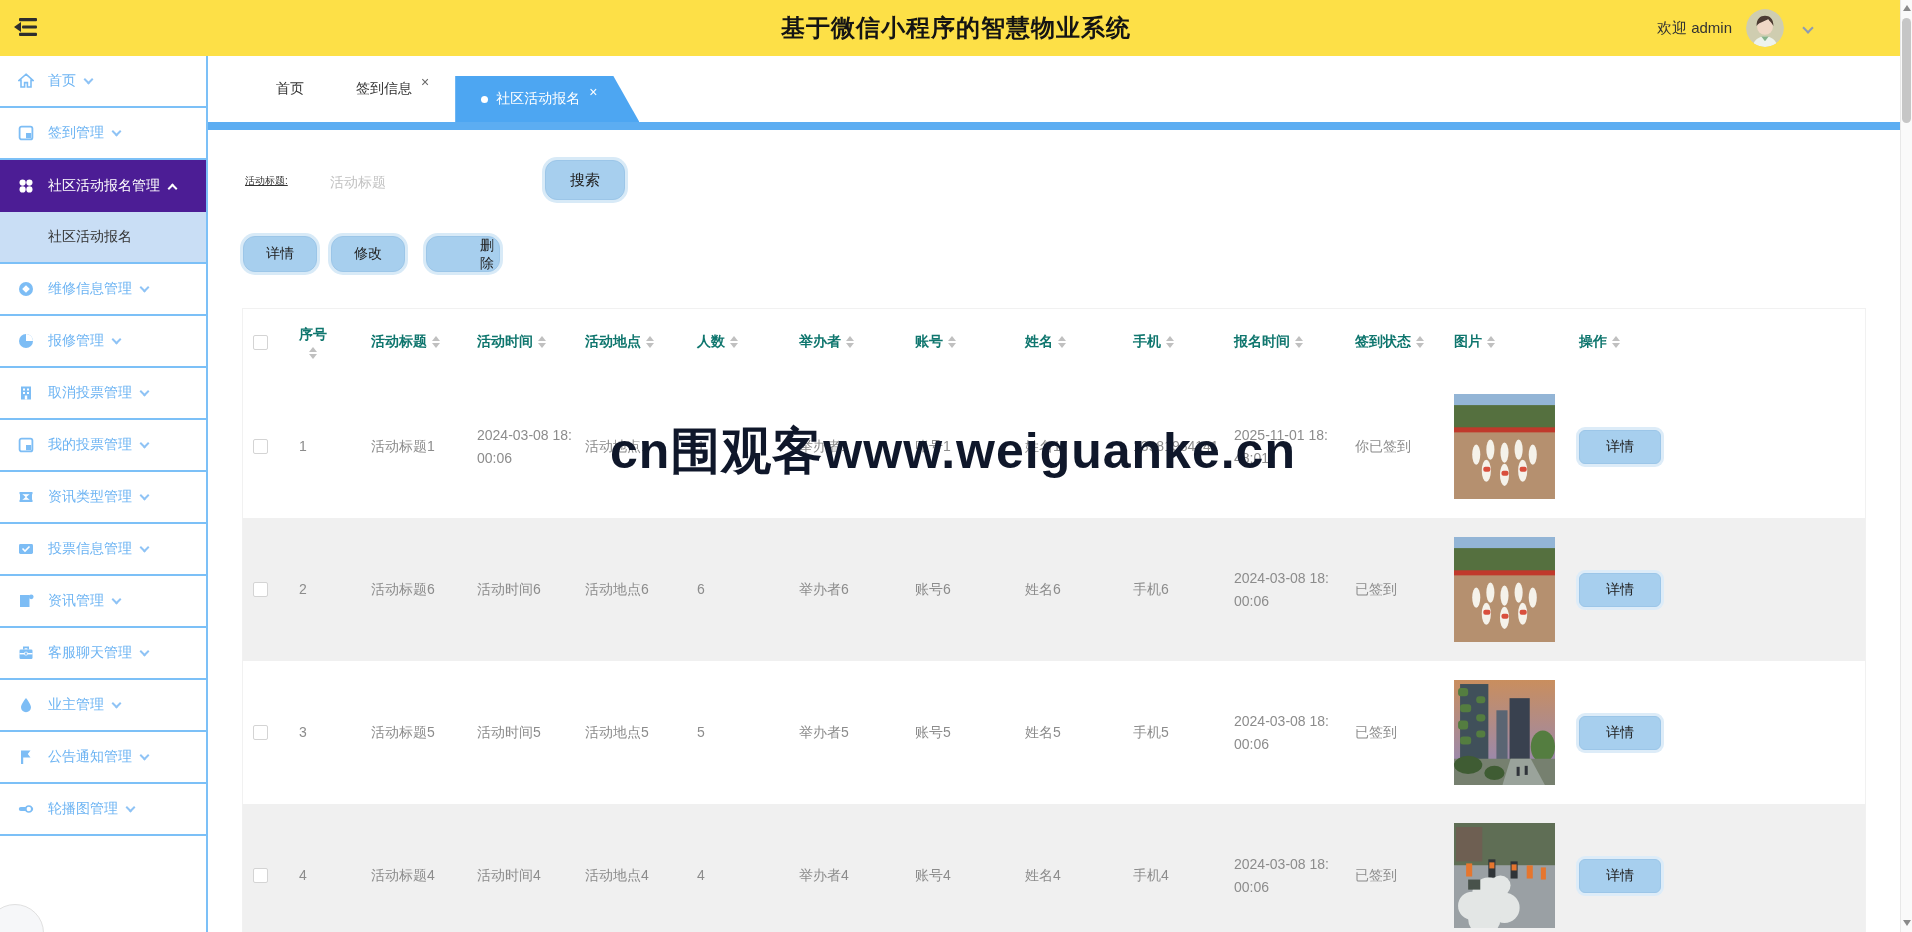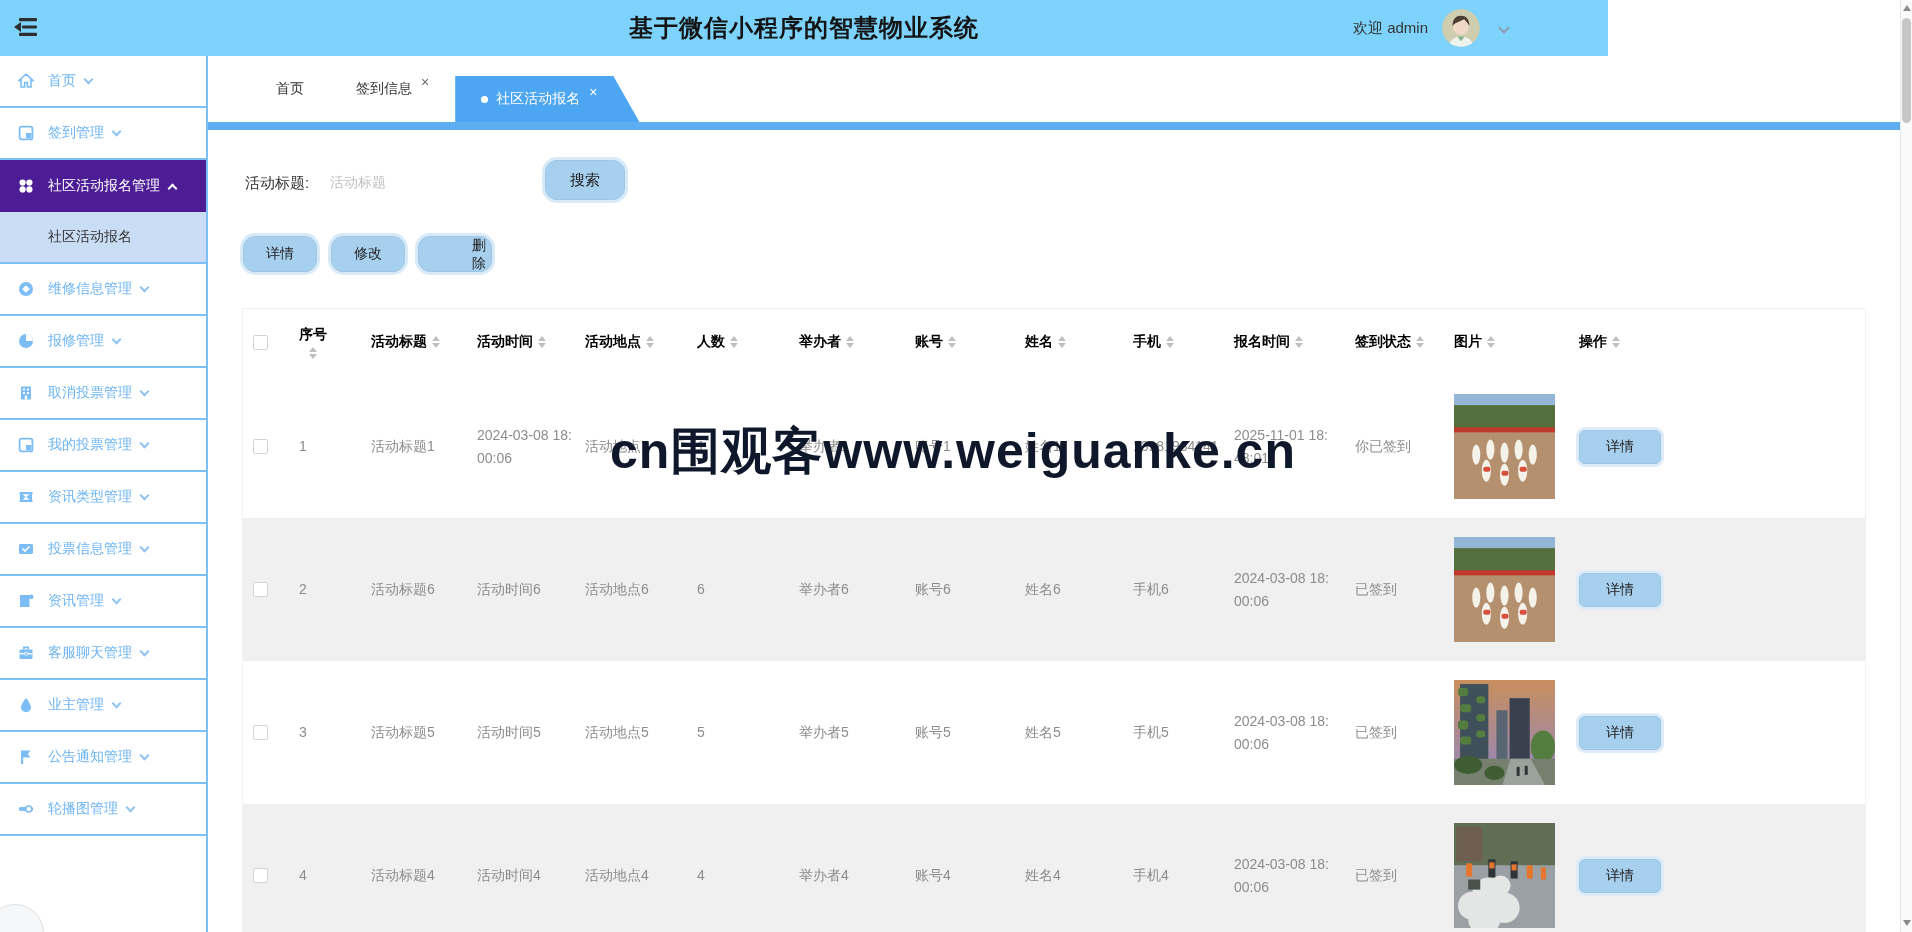--- a/index.html
+++ b/index.html
@@ -1,19 +1,19 @@
 <!DOCTYPE html>
 <html><head>
 <meta charset="utf-8">
 <style>
   * { margin:0; padding:0; box-sizing:border-box; }
   html,body { width:1912px; height:932px; overflow:hidden; font-family:"Liberation Sans","DejaVu Sans",sans-serif; background:#fff; }
 
   
-  .topbar { position:absolute; left:0; top:0; width:1608px; height:56px; background:#7dd3fc; display:flex; align-items:center; z-index:30; }
+  .topbar { position:absolute; left:0; top:0; width:1912px; height:56px; background:#fde047; display:flex; align-items:center; z-index:30; }
   .burger { position:absolute; left:14px; top:17px; width:24px; height:20px; cursor:pointer; }
   .app-title { position:absolute; left:0; right:0; text-align:center; font-size:24px; font-weight:700; color:#141414; letter-spacing:1px; }
   .welcome { position:absolute; right:180px; top:0; height:56px; display:flex; align-items:center; font-size:15px; color:#333; }
   .avatar { position:absolute; right:128px; top:9px; width:38px; height:38px; border-radius:50%; overflow:hidden; cursor:pointer; }
   .hdr-chev { position:absolute; right:100px; top:24px; width:8px; height:8px; border-right:2px solid #8d9bb4; border-bottom:2px solid #8d9bb4; transform:rotate(45deg); }
 
   
   .sidebar { position:absolute; left:0; top:56px; width:208px; height:876px; background:#fff; border-right:2px solid #7cc0f7; z-index:20; overflow:hidden; }
   .side-item { height:52px; display:flex; align-items:center; border-bottom:2px solid #7cc0f7; color:#6db4f3; font-size:14px; cursor:pointer; background:#fff; }
   .side-item .icon { width:16px; height:16px; margin-left:18px; margin-right:14px; display:inline-flex; color:#7dbdf5; flex:none; }
@@ -33,35 +33,35 @@
   .tab .tab-close { display:none; margin-left:9px; margin-top:-14px; font-size:14px; color:#666; }
   .tab.closable .tab-close { display:inline; }
   .tab.active { background:#4da6f2; color:#fff; height:46px; align-self:flex-end; clip-path:polygon(0 0, calc(100% - 26px) 0, 100% 100%, 0 100%); padding:0 42px 0 26px; }
   .tab.active .tab-dot { display:block; }
   .tab.active .tab-close { color:#fff; }
   .tabbar-line { position:absolute; left:208px; top:122px; width:1692px; height:8px; background:#5cadf2; z-index:11; }
 
   
   .content { position:absolute; left:208px; top:130px; width:1692px; height:802px; background:#fff; }
 
-  .search-label { position:absolute; left:37px; top:44px; font-size:15px; color:#333; }
+  .search-label { position:absolute; left:37px; top:44px; font-size:10px; color:#333;text-decoration:underline; }
   .search-input { position:absolute; left:122px; top:34px; width:205px; height:36px; border:none; outline:none; font-size:14px; color:#555; background:transparent; }
   .search-input::placeholder { color:#c2c2c2; }
   .btn { background:#a7cfee; border:1px solid #9cc6e8; box-shadow:0 0 0 3px #d8eaf7; border-radius:12px; color:#222; font-size:15px; cursor:pointer; font-family:inherit; }
   .search-btn { position:absolute; left:337px; top:30px; width:80px; height:40px; }
   .tb-btn { position:absolute; top:106px; width:74px; height:36px; font-size:14px; }
   .btn-detail { left:35px; }
   .btn-modify { left:123px; }
-  .btn-delete { left:210px;padding-left:48px; }
+  .btn-delete { left:218px;padding-left:48px; }
 
   
   .table-card { position:absolute; left:34px; top:178px; width:1624px; border:1px solid #f1f1f1; background:#fff; }
   .thead, .trow { display:grid; grid-template-columns:56px 72px 106px 108px 112px 102px 116px 110px 108px 101px 121px 99px 125px 1fr; align-items:center; }
   .thead { height:66px; }
-  .th { display:flex; align-items:center; color:#000000; font-size:14px; font-weight:700; cursor:pointer; }
+  .th { display:flex; align-items:center; color:#0f766e; font-size:14px; font-weight:700; cursor:pointer; }
   .th-label { margin-right:5px; }
   .th:first-of-type { flex-direction:column; align-items:flex-start; justify-content:center; }
   .th:first-of-type .th-label { margin:0 0 3px 0; }
   .th:first-of-type .sort { margin-left:10px; }
   .sort { display:inline-flex; flex-direction:column; }
   .sort i { display:block; width:0; height:0; border-left:4px solid transparent; border-right:4px solid transparent; }
   .sort .up { border-bottom:5px solid #c0c0c0; margin-bottom:2px; }
   .sort .dn { border-top:5px solid #c0c0c0; }
   .cb-cell { padding-left:10px; }
   .checkbox { width:15px; height:15px; border:1px solid #d4d4d4; border-radius:2px; background:#fff; cursor:pointer; }

